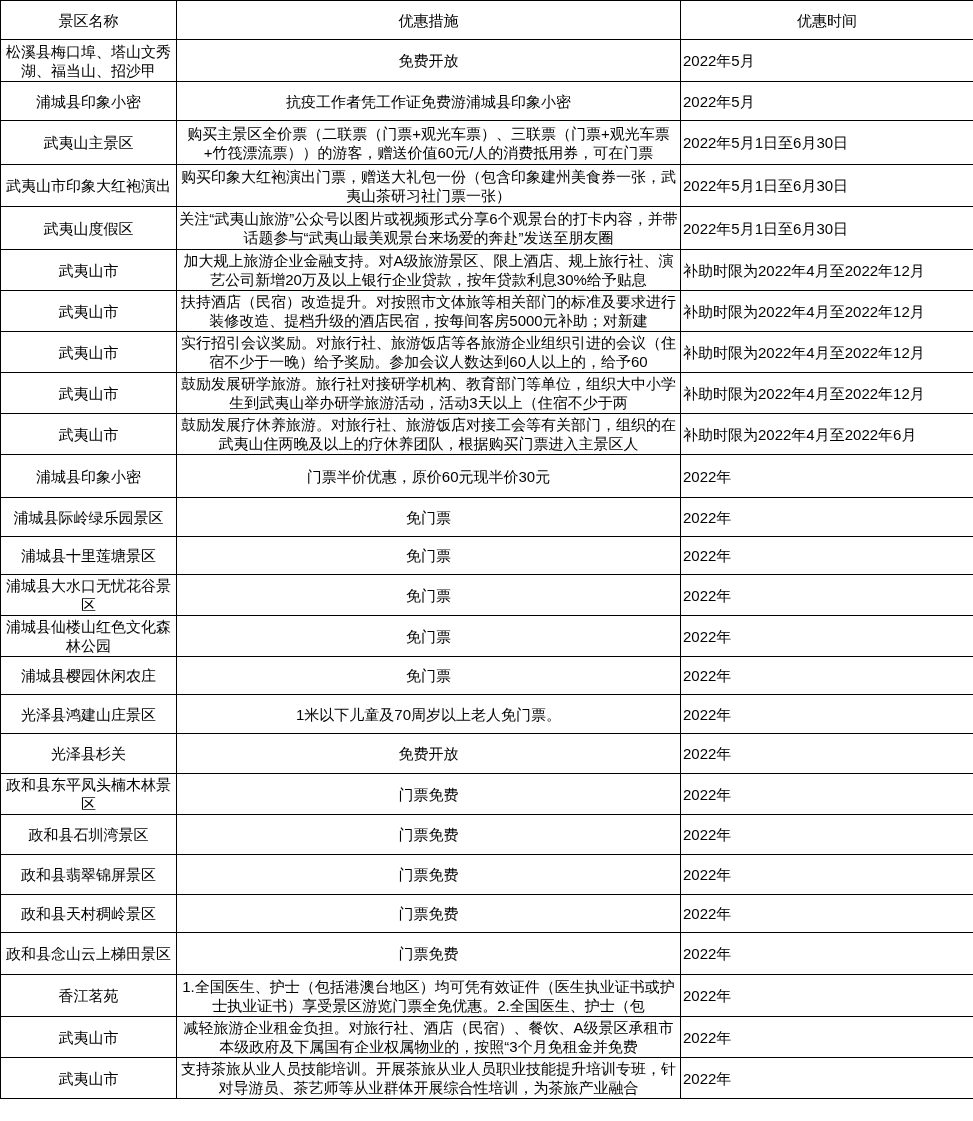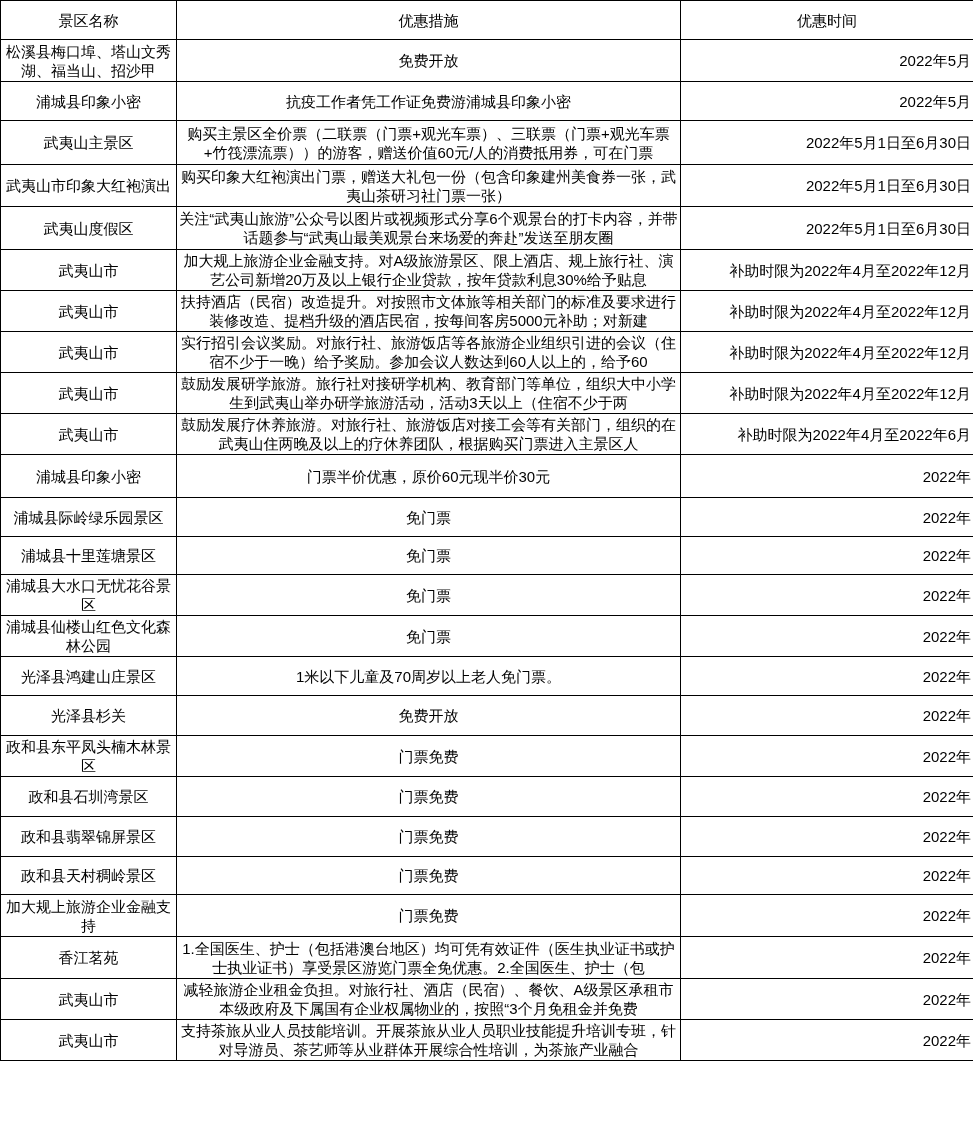--- a/index.html
+++ b/index.html
@@ -39,21 +39,21 @@
     font-size: 15px;
   }
   td.cell-name {
     text-align: center;
     margin-left: 47px;
   }
   td.cell-measure {
     text-align: center;
   }
   td.cell-time {
-    text-align: right;
+    text-align: left;
   }
 </style>
 </head>
 <body>
 
 <div class="page">
   <table class="offer-table">
     <colgroup>
       <col class="c-name">
       <col class="c-measure">
@@ -135,20 +135,25 @@
       <tr style="height:40px">
         <td class="cell-name">浦城县大水口无忧花谷景区</td>
         <td class="cell-measure">免门票</td>
         <td class="cell-time">2022年</td>
       </tr>
       <tr style="height:30px">
         <td class="cell-name">浦城县仙楼山红色文化森林公园</td>
         <td class="cell-measure">免门票</td>
         <td class="cell-time">2022年</td>
       </tr>
+      <tr style="height:38px">
+        <td class="cell-name">浦城县樱园休闲农庄</td>
+        <td class="cell-measure">免门票</td>
+        <td class="cell-time">2022年</td>
+      </tr>
       <tr style="height:39px">
         <td class="cell-name">光泽县鸿建山庄景区</td>
         <td class="cell-measure">1米以下儿童及70周岁以上老人免门票。</td>
         <td class="cell-time">2022年</td>
       </tr>
       <tr style="height:40px">
         <td class="cell-name">光泽县杉关</td>
         <td class="cell-measure">免费开放</td>
         <td class="cell-time">2022年</td>
       </tr>
@@ -166,21 +171,21 @@
         <td class="cell-name">政和县翡翠锦屏景区</td>
         <td class="cell-measure">门票免费</td>
         <td class="cell-time">2022年</td>
       </tr>
       <tr style="height:38px">
         <td class="cell-name">政和县天村稠岭景区</td>
         <td class="cell-measure">门票免费</td>
         <td class="cell-time">2022年</td>
       </tr>
       <tr style="height:42px">
-        <td class="cell-name">加大规上旅游企业金融支持</td>
+        <td class="cell-name">政和县念山云上梯田景区</td>
         <td class="cell-measure">门票免费</td>
         <td class="cell-time">2022年</td>
       </tr>
       <tr style="height:42px">
         <td class="cell-name">香江茗苑</td>
         <td class="cell-measure">1.全国医生、护士（包括港澳台地区）均可凭有效证件（医生执业证书或护士执业证书）享受景区游览门票全免优惠。2.全国医生、护士（包</td>
         <td class="cell-time">2022年</td>
       </tr>
       <tr style="height:38px">
         <td class="cell-name">武夷山市</td>

